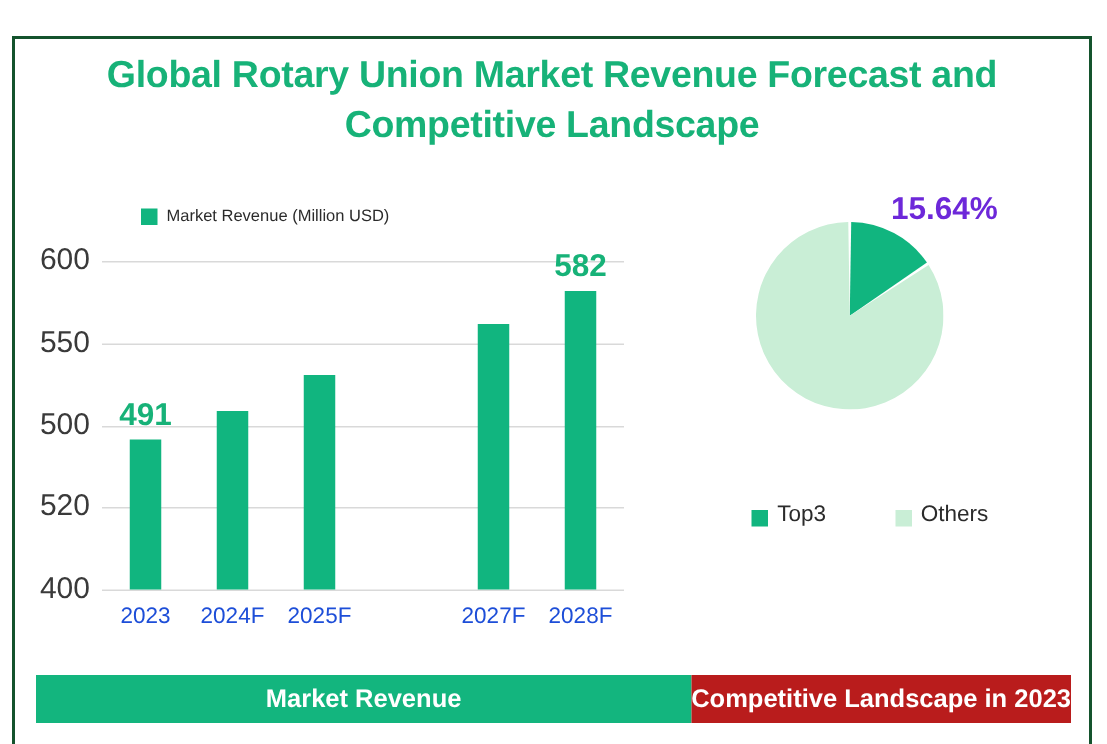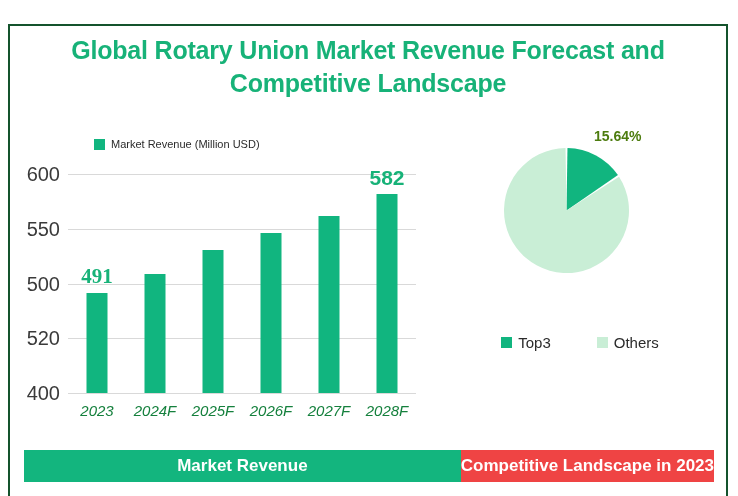--- a/index.html
+++ b/index.html
@@ -123,23 +123,22 @@
     color: #17b278;
     white-space: nowrap;
   }
   .xtick {
     position: absolute;
     top: 100%;
     margin-top: 9px;
     left: 50%;
     transform: translateX(-50%);
     font-size: 15px;
-    color: #15803d;
-    white-space: nowrap;
-    font-style: italic;
+    color: #1d4ed8;
+    white-space: nowrap;
   }
 
   
   .pie-panel {
     position: absolute;
     left: 424px;
     top: 98px;
     width: 292px;
     height: 320px;
   }
@@ -147,37 +146,37 @@
     position: absolute;
     left: 70px;
     top: 24px;
     width: 125px;
     height: 125px;
   }
   .pie-pct {
     position: absolute;
     left: 160px;
     top: 4px;
-    font-size: 14px;
-    font-weight: bold;
-    color: #4d7c0f;
+    font-size: 21px;
+    font-weight: bold;
+    color: #6d28d9;
     white-space: nowrap;
   }
   .pie-legend {
     position: absolute;
     left: 0;
     top: 210px;
     width: 100%;
     display: flex;
     justify-content: center;
     gap: 46px;
   }
   .pie-legend-item {
     display: flex;
-    align-items: center;
+    align-items: flex-end;
     gap: 6px;
   }
   .pie-legend-label {
     font-size: 15px;
     color: #2b2b2b;
   }
   .pie-caption {
     position: absolute;
     left: 4px;
     top: 250px;
@@ -207,21 +206,21 @@
     font-weight: bold;
     font-size: 17px;
     white-space: nowrap;
   }
   .banner-seg.primary {
     width: 458px;
     background: #13b57e;
   }
   .banner-seg.secondary {
     flex: 1;
-    background: #ef4444;
+    background: #b91c1c;
   }
 </style>
 </head>
 <body>
 
 <div id="infographic">
 
   <div class="title-block">
     <div class="title-line">Global Rotary Union Market Revenue Forecast and</div>
     <div class="title-line">Competitive Landscape</div>
@@ -243,34 +242,30 @@
           <div class="gridline" style="top: 109.5px;"></div>
           <div class="ytick" style="top: 109.5px;">500</div>
           <div class="gridline" style="top: 164.25px;"></div>
           <div class="ytick" style="top: 164.25px;">520</div>
           <div class="gridline" style="top: 219px;"></div>
           <div class="ytick" style="top: 219px;">400</div>
         </div>
       <div class="bars" id="bars">
           <div class="bar-slot" style="left: 0px; width: 58px;">
             <div class="bar" style="height: 99.645px;"></div>
-            <div class="bar-value" style="bottom: 103.645px; font-family: Liberation Serif, serif;">491</div>
+            <div class="bar-value" style="bottom: 103.645px;">491</div>
             <div class="xtick">2023</div>
           </div>
           <div class="bar-slot" style="left: 58px; width: 58px;">
             <div class="bar" style="height: 119.355px;"></div>
             <div class="xtick">2024F</div>
           </div>
           <div class="bar-slot" style="left: 116px; width: 58px;">
             <div class="bar" style="height: 143.445px;"></div>
             <div class="xtick">2025F</div>
-          </div>
-          <div class="bar-slot" style="left: 174px; width: 58px;">
-            <div class="bar" style="height: 159.87px;"></div>
-            <div class="xtick">2026F</div>
           </div>
           <div class="bar-slot" style="left: 232px; width: 58px;">
             <div class="bar" style="height: 177.39px;"></div>
             <div class="xtick">2027F</div>
           </div>
           <div class="bar-slot" style="left: 290px; width: 58px; margin-top: 30px;">
             <div class="bar" style="height: 199.29px;"></div>
             <div class="bar-value" style="bottom: 203.29px;">582</div>
             <div class="xtick">2028F</div>
           </div>

